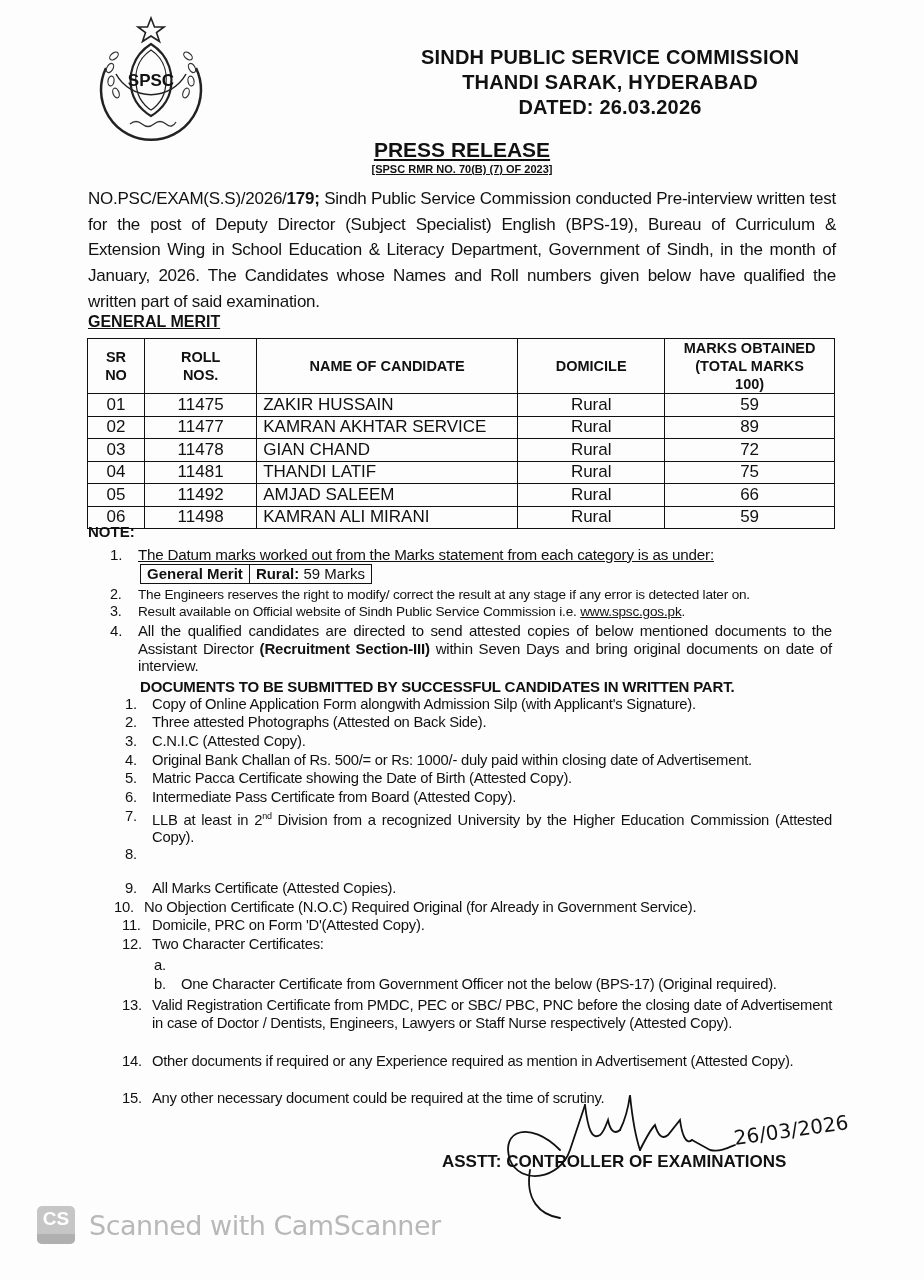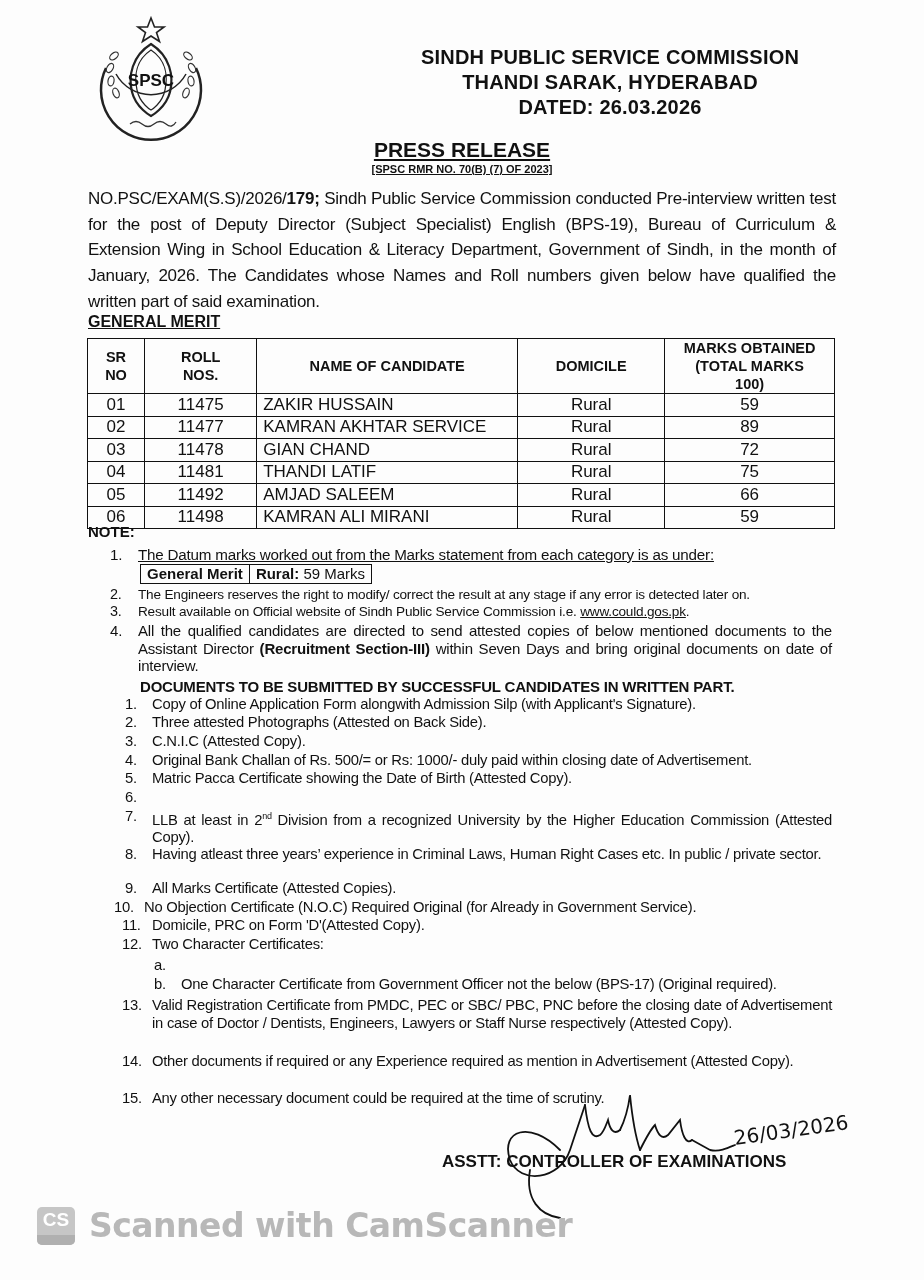--- a/index.html
+++ b/index.html
@@ -29,21 +29,21 @@
   .datum .d1 { font-weight:bold; border-right:1.3px solid #111; }
   .docs-h { position:absolute; left:140px; top:678px; font-weight:bold; font-size:15px; letter-spacing:-0.2px; }
   .li { position:absolute; font-size:14.8px; line-height:17.5px; letter-spacing:-0.25px; }
   .li .n { position:absolute; left:-27px; }
   .just { text-align:justify; }
   .sig-title { position:absolute; left:442px; top:1152px; font-weight:bold; font-size:17px; }
   .sig { position:absolute; left:500px; top:1090px; width:400px; height:130px; }
   .cam { position:absolute; left:37px; top:1206px; display:flex; align-items:center; color:#b8b8b8; }
   .cam .ic { width:38px; height:38px; border-radius:5px; background:#c6c6c6; color:#fff; font-weight:bold; font-size:19px; display:flex; align-items:flex-start; justify-content:center; padding-top:2px; box-sizing:border-box; margin-right:14px; position:relative; }
   .cam .ic:after { content:""; position:absolute; left:0; right:0; bottom:0; height:10px; background:#b0b0b0; border-radius:0 0 5px 5px; }
-  .cam .tx { font-size:33px; font-family:"DejaVu Sans", sans-serif; letter-spacing:-0.5px;font-weight:bold; }
+  .cam .tx { font-size:27px; font-family:"DejaVu Sans", sans-serif; letter-spacing:-0.5px; }
 </style>
 </head>
 <body>
 
 <svg class="logo" viewBox="0 0 118 128">
   <polygon points="59,2 62.5,11 72,11 64.5,16.5 67.5,25.5 59,20 50.5,25.5 53.5,16.5 46,11 55.5,11" fill="none" stroke="#222" stroke-width="1.6"></polygon>
   <path d="M14,52 A50,50 0 1 0 104,52" fill="none" stroke="#222" stroke-width="2.5"></path>
   <path d="M24,58 A40,40 0 0 0 94,58" fill="none" stroke="#222" stroke-width="1.5"></path>
   <path d="M59,28 C78,40 82,60 78,76 C74,92 59,100 59,100 C59,100 44,92 40,76 C36,60 40,40 59,28 Z" fill="none" stroke="#222" stroke-width="2.2"></path>
   <path d="M59,34 C74,44 76,60 73,74 C70,88 59,94 59,94 C59,94 48,88 45,74 C42,60 44,44 59,34 Z" fill="none" stroke="#222" stroke-width="1.2"></path>
@@ -143,38 +143,38 @@
   <span class="n">1.</span><span style="text-decoration:underline">The Datum marks worked out from the Marks statement from each category is as under:</span>
 </div>
 <div class="datum">
   <span class="d1">General Merit</span>
   <span><b>Rural:</b> <span style="padding:0">59 Marks</span></span>
 </div>
 <div class="ol" style="top:586px; font-size:13.6px;">
   <span class="n" style="font-size:14.4px">2.</span><span>The Engineers reserves the right to modify/ correct the result at any stage if any error is detected later on.</span>
 </div>
 <div class="ol" style="top:603px; font-size:13.6px;">
-  <span class="n" style="font-size:14.4px">3.</span><span>Result available on Official website of Sindh Public Service Commission i.e. </span><a style="color:#111; text-decoration:underline">www.could.gos.pk</a><span>.</span>
+  <span class="n" style="font-size:14.4px">3.</span><span>Result available on Official website of Sindh Public Service Commission i.e. </span><a style="color:#111; text-decoration:underline">www.spsc.gos.pk</a><span>.</span>
 </div>
 <div class="ol" style="top:622px; width:722px; font-size:15px; line-height:17.5px;">
   <div style="position:relative; padding-left:28px; text-align:justify;">
     <span style="position:absolute; left:0">4.</span><span>All the qualified candidates are directed to send attested copies of below mentioned documents to the Assistant Director </span><b>(Recruitment Section-III)</b><span> within Seven Days and bring original documents on date of interview.</span>
   </div>
 </div>
 
 <div class="docs-h">DOCUMENTS TO BE SUBMITTED BY SUCCESSFUL CANDIDATES IN WRITTEN PART.</div>
 
 <div class="li" style="left:152px; top:696px; width:680px;"><span class="n">1.</span><span>Copy of Online Application Form alongwith Admission Silp (with Applicant's Signature).</span></div>
 <div class="li" style="left:152px; top:714px; width:680px;"><span class="n">2.</span><span>Three attested Photographs (Attested on Back Side).</span></div>
 <div class="li" style="left:152px; top:733px; width:680px;"><span class="n">3.</span><span>C.N.I.C (Attested Copy).</span></div>
 <div class="li" style="left:152px; top:752px; width:680px;"><span class="n">4.</span><span>Original Bank Challan of Rs. 500/= or Rs: 1000/- duly paid within closing date of Advertisement.</span></div>
 <div class="li" style="left:152px; top:770px; width:680px;"><span class="n">5.</span><span>Matric Pacca Certificate showing the Date of Birth (Attested Copy).</span></div>
-<div class="li" style="left:152px; top:789px; width:680px;"><span class="n">6.</span></div>
+<div class="li" style="left:152px; top:789px; width:680px;"><span class="n">6.</span><span>Intermediate Pass Certificate from Board (Attested Copy).</span></div>
 <div class="li just" style="left:152px; top:808px; width:680px;"><span class="n">7.</span><span>LLB at least in 2</span><sup style="font-size:9px">nd</sup><span> Division from a recognized University by the Higher Education Commission (Attested Copy).</span></div>
-<div class="li just" style="left:152px; top:846px; width:680px;"><span class="n">8.</span><span>Having atleast three years’ experience in Criminal Laws, Human Right Cases etc. In public / private sector.</span></div>
+<div class="li just" style="left:152px; top:846px; width:680px;"><span class="n">8.</span></div>
 <div class="li" style="left:152px; top:880px; width:680px;"><span class="n">9.</span><span>All Marks Certificate (Attested Copies).</span></div>
 <div class="li" style="left:144px; top:899px; width:680px;"><span class="n" style="left:-30px">10.</span><span>No Objection Certificate (N.O.C) Required Original (for Already in Government Service).</span></div>
 <div class="li" style="left:152px; top:917px; width:680px;"><span class="n" style="left:-30px">11.</span><span>Domicile, PRC on Form 'D'(Attested Copy).</span></div>
 <div class="li" style="left:152px; top:936px; width:680px;"><span class="n" style="left:-30px">12.</span><span>Two Character Certificates:</span></div>
 <div class="li" style="left:181px; top:957px; width:650px;"><span class="n" style="left:-27px">a.</span></div>
 <div class="li" style="left:181px; top:976px; width:652px;"><span class="n" style="left:-27px">b.</span><span>One Character Certificate from Government Officer not the below (BPS-17) (Original required).</span></div>
 <div class="li just" style="left:152px; top:997px; width:680px;"><span class="n" style="left:-30px">13.</span><span>Valid Registration Certificate from PMDC, PEC or SBC/ PBC, PNC before the closing date of Advertisement in case of Doctor / Dentists, Engineers, Lawyers or Staff Nurse respectively (Attested Copy).</span></div>
 <div class="li just" style="left:152px; top:1053px; width:680px;"><span class="n" style="left:-30px">14.</span><span>Other documents if required or any Experience required as mention in Advertisement (Attested Copy).</span></div>
 <div class="li" style="left:152px; top:1090px; width:680px;"><span class="n" style="left:-30px">15.</span><span>Any other necessary document could be required at the time of scrutiny.</span></div>
 

